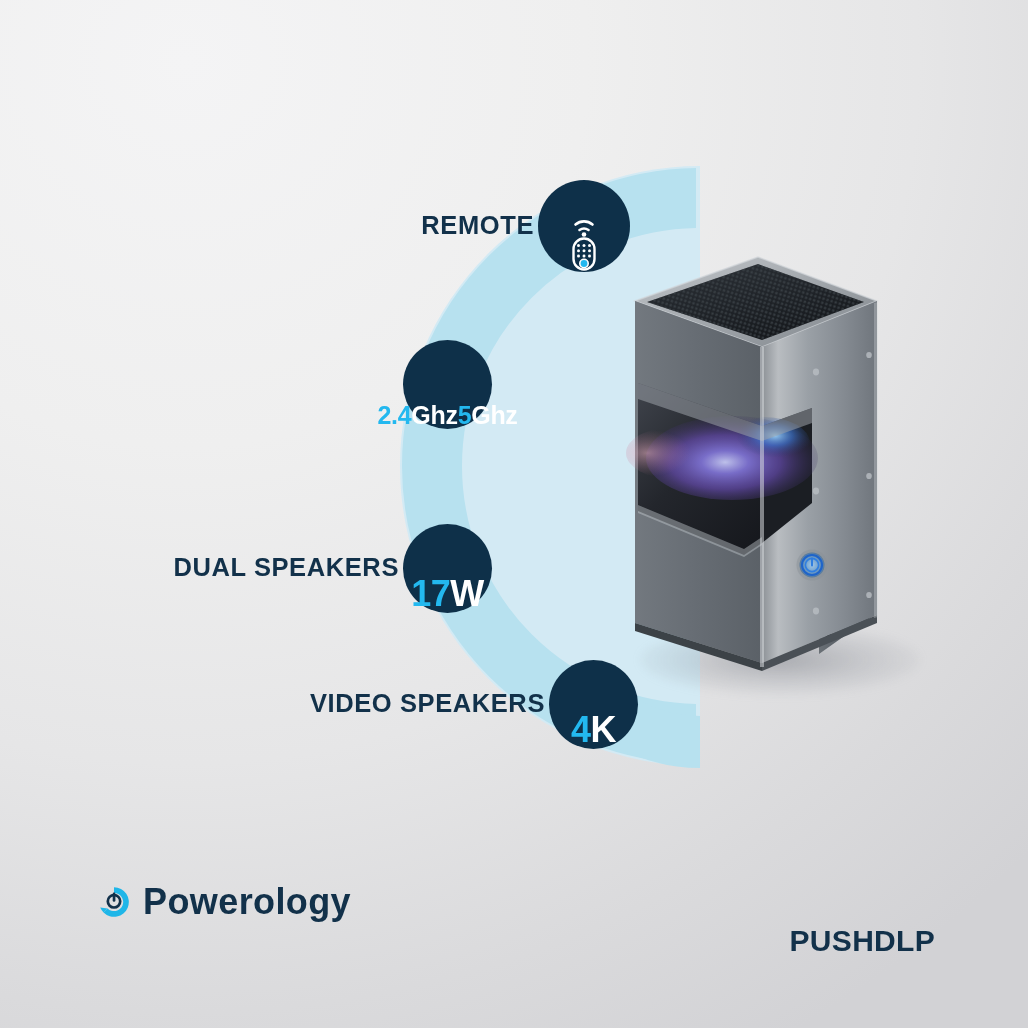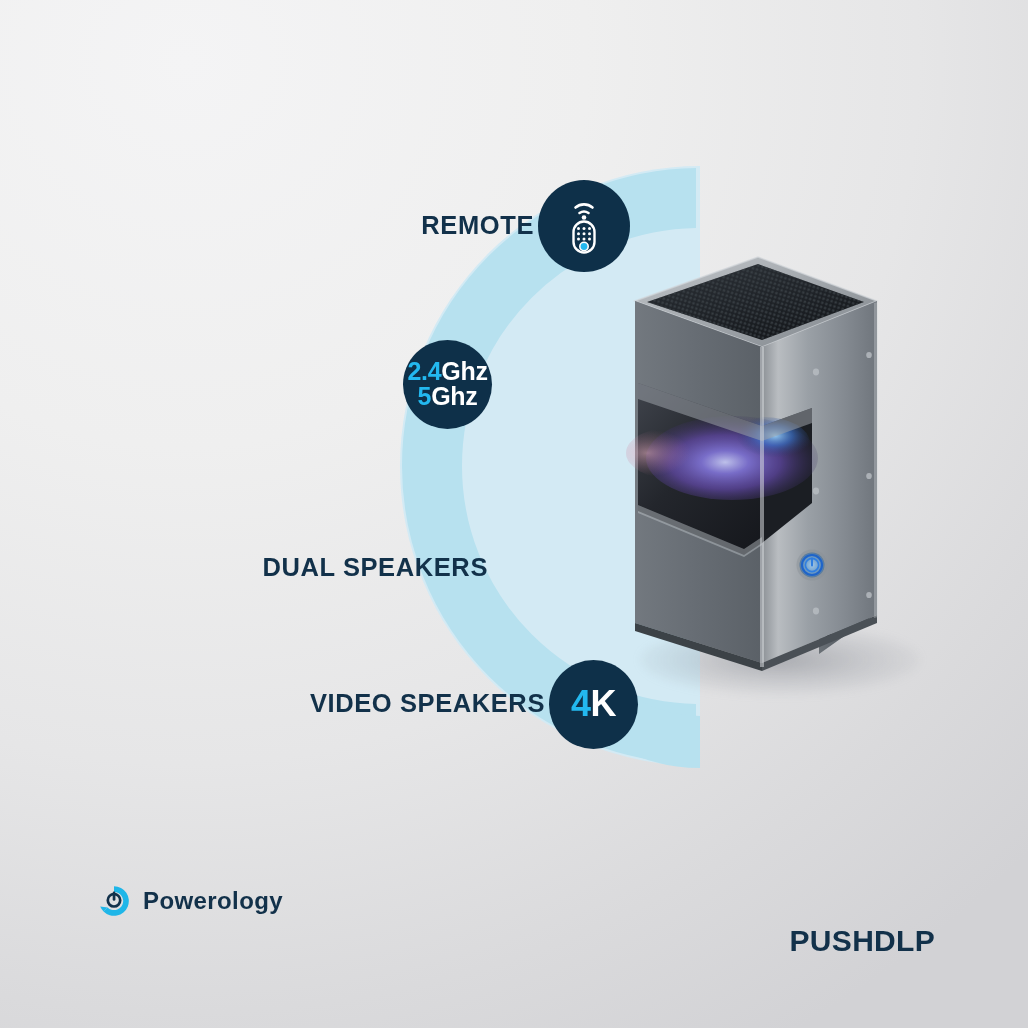--- a/index.html
+++ b/index.html
@@ -48,23 +48,23 @@
     padding-right: 4px;
     line-height: 1;
     -webkit-font-smoothing: antialiased;
   }
   .badge {
     position: relative;
     flex: 0 0 auto;
     border-radius: 50%;
     background: #0e3049;
     display: flex;
-    align-items: center;
+    align-items: flex-end;
     justify-content: center;
-    flex-direction: column;
+    flex-direction: row;
     box-sizing: border-box;
   }
   .badge-text {
     color: #ffffff;
     font-weight: 700;
     line-height: 1.02;
     text-align: center;
     white-space: nowrap;
   }
   .hl { color: #23b8ef; }
@@ -101,21 +101,21 @@
     position: absolute;
     left: 97px;
     top: 884px;
     display: flex;
     align-items: center;
     gap: 12px;
   }
   #brand-name {
     color: #12314a;
     font-weight: 700;
-    font-size: 24px;
+    font-size: 36px;
     letter-spacing: 0.4px;
     line-height: 1;
   }
   #model-name {
     position: absolute;
     right: 93px;
     top: 888px;
     color: #12314a;
     font-weight: 700;
     font-size: 30px;
@@ -312,20 +312,25 @@
         <span class="hl">2.4</span><span>Ghz</span>
       </div>
       <div class="badge-text">
         <span class="hl">5</span><span>Ghz</span>
       </div>
     </div>
   </div>
 
   <div class="feature-row" style="left:0px; top:522px; width:492px;">
     <div class="feature-label">DUAL SPEAKERS</div>
+    <div class="badge badge-watt" style="width:89px; height:89px;">
+      <div class="badge-text">
+        <span class="hl">17</span><span>W</span>
+      </div>
+    </div>
   </div>
 
   <div class="feature-row" style="left:60px; top:658px; width:578px;">
     <div class="feature-label">VIDEO SPEAKERS</div>
     <div class="badge badge-4k" style="width:89px; height:89px;">
       <div class="badge-text">
         <span class="hl">4</span><span>K</span>
       </div>
     </div>
   </div>

